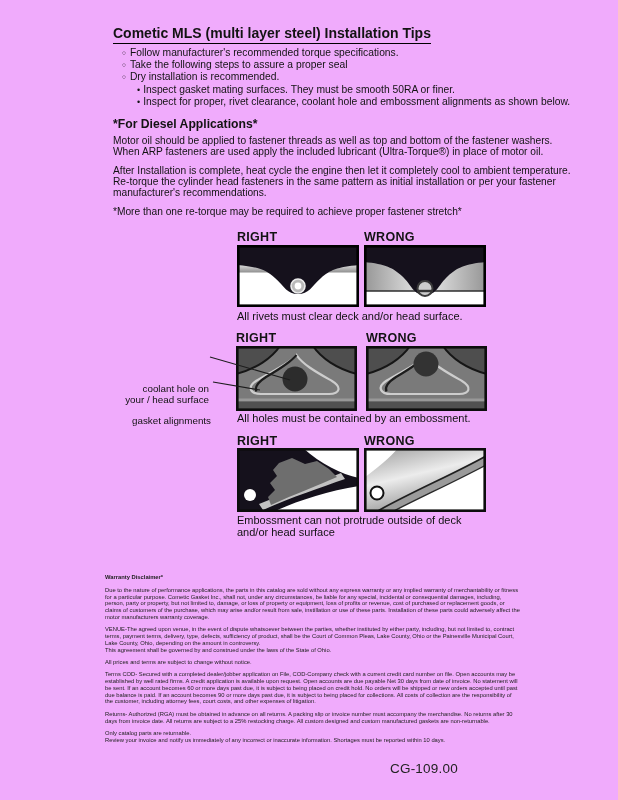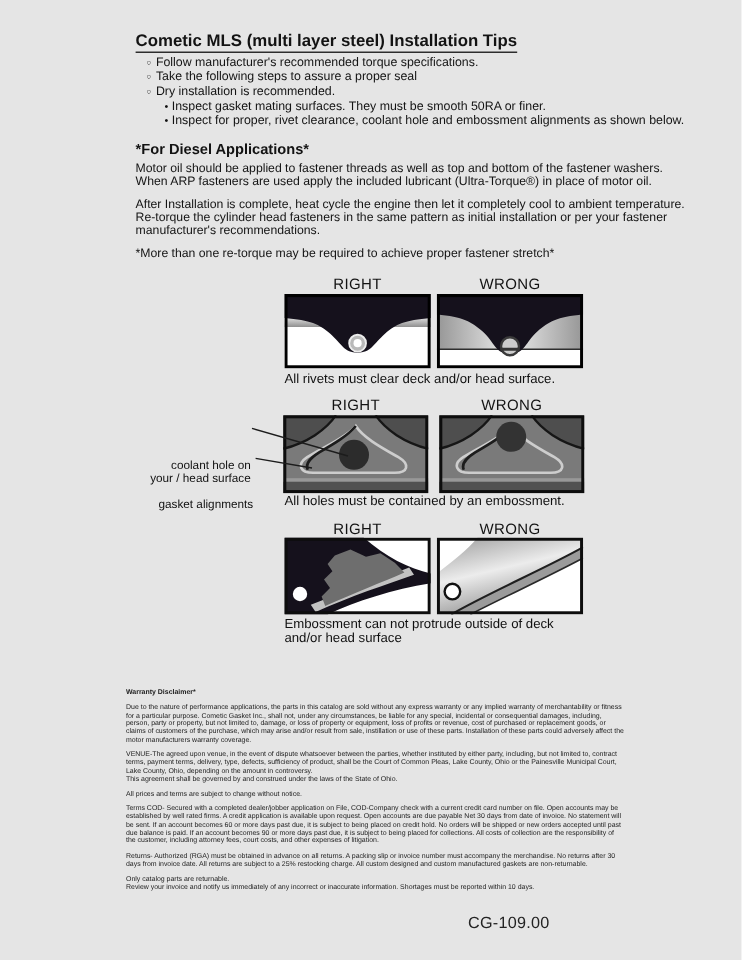--- a/index.html
+++ b/index.html
@@ -1,38 +1,38 @@
 <!DOCTYPE html>
 <html><head>
 <meta charset="utf-8">
 <style>
   html,body{margin:0;padding:0;background:#ffffff;}
   #page{
-    position:relative;width:618px;height:800px;background:#e5e5e5;
+    position:relative;width:618px;height:800px;background:#f0abfc;
     font-family:"Liberation Sans","DejaVu Sans",sans-serif;color:#131313;
     overflow:hidden;
   }
   .abs{position:absolute;}
   
   .title{
     left:113px;top:25px;font-size:14px;font-weight:bold;
     border-bottom:1.6px solid #000;padding-bottom:2px;white-space:nowrap;
   }
   
   .tips{left:122px;top:47px;font-size:10.3px;line-height:11.2px;}
   .tips .b{display:flex;align-items:baseline;}
   .tips .b::before{content:"○";font-size:6.5px;margin-right:4px;position:relative;top:-1px;}
   .tips .sb{display:flex;align-items:baseline;margin-left:15px;}
   .tips .sb::before{content:"•";font-size:9px;margin-right:3px;}
   
   .h2{left:113px;top:117px;font-size:12.2px;font-weight:bold;}
   .para{left:113px;width:460px;font-size:10.2px;line-height:11.2px;}
   .p1{top:135px;} .p2{top:165px;} .pnote{top:206px;}
   
-  .dlabel{font-size:12.5px;font-weight:normal;text-align:center;letter-spacing:.3px;}
+  .dlabel{font-size:12.5px;font-weight:bold;text-align:left;letter-spacing:.3px;}
   .cap{left:237px;font-size:11px;line-height:11.5px;color:#111;}
   .dbox{position:absolute;display:block;}
   .callout{font-size:9.8px;line-height:10.6px;text-align:right;color:#111;margin-top:40px;}
   .leads{pointer-events:none;}
   
   .warranty{left:105px;top:574px;width:416px;font-size:5.8px;line-height:6.8px;color:#222;}
   .warranty .wh{font-weight:bold;margin:0 0 6px 0;}
   .warranty p{margin:0;}
   .warranty p.gap{margin-top:5.5px;}
   .doccode{left:390px;top:761px;font-size:13.5px;color:#232323;letter-spacing:.2px;}

